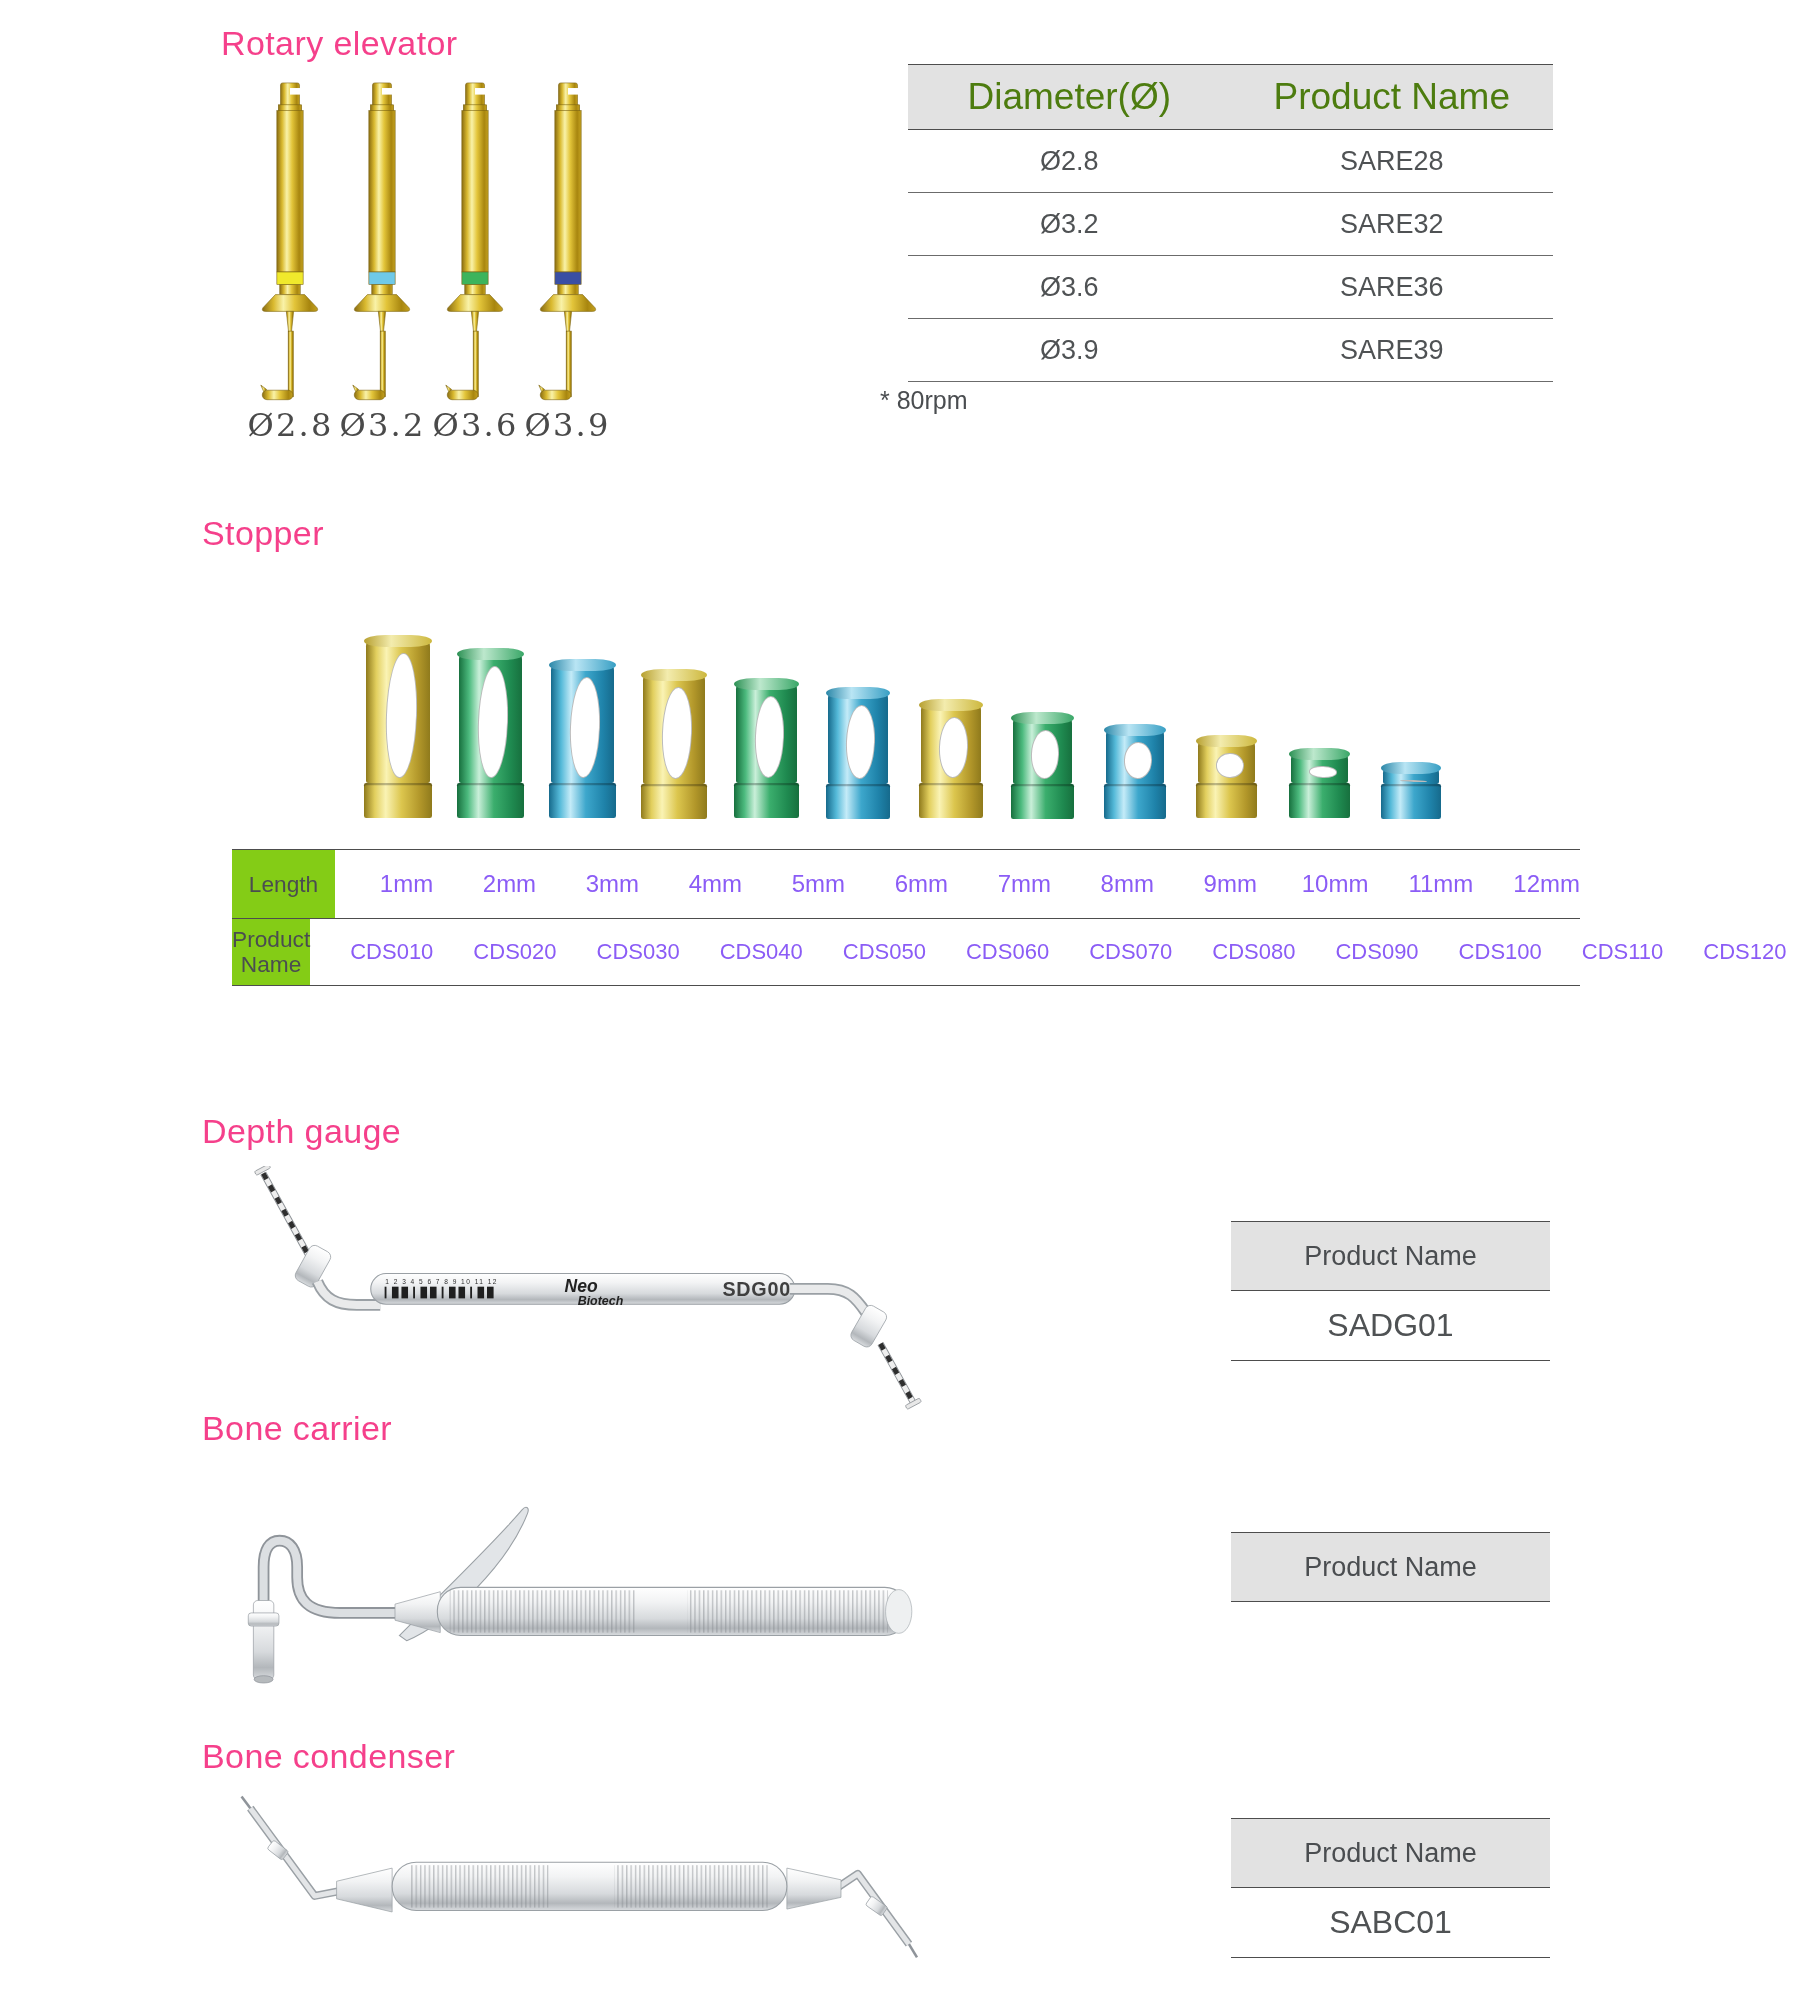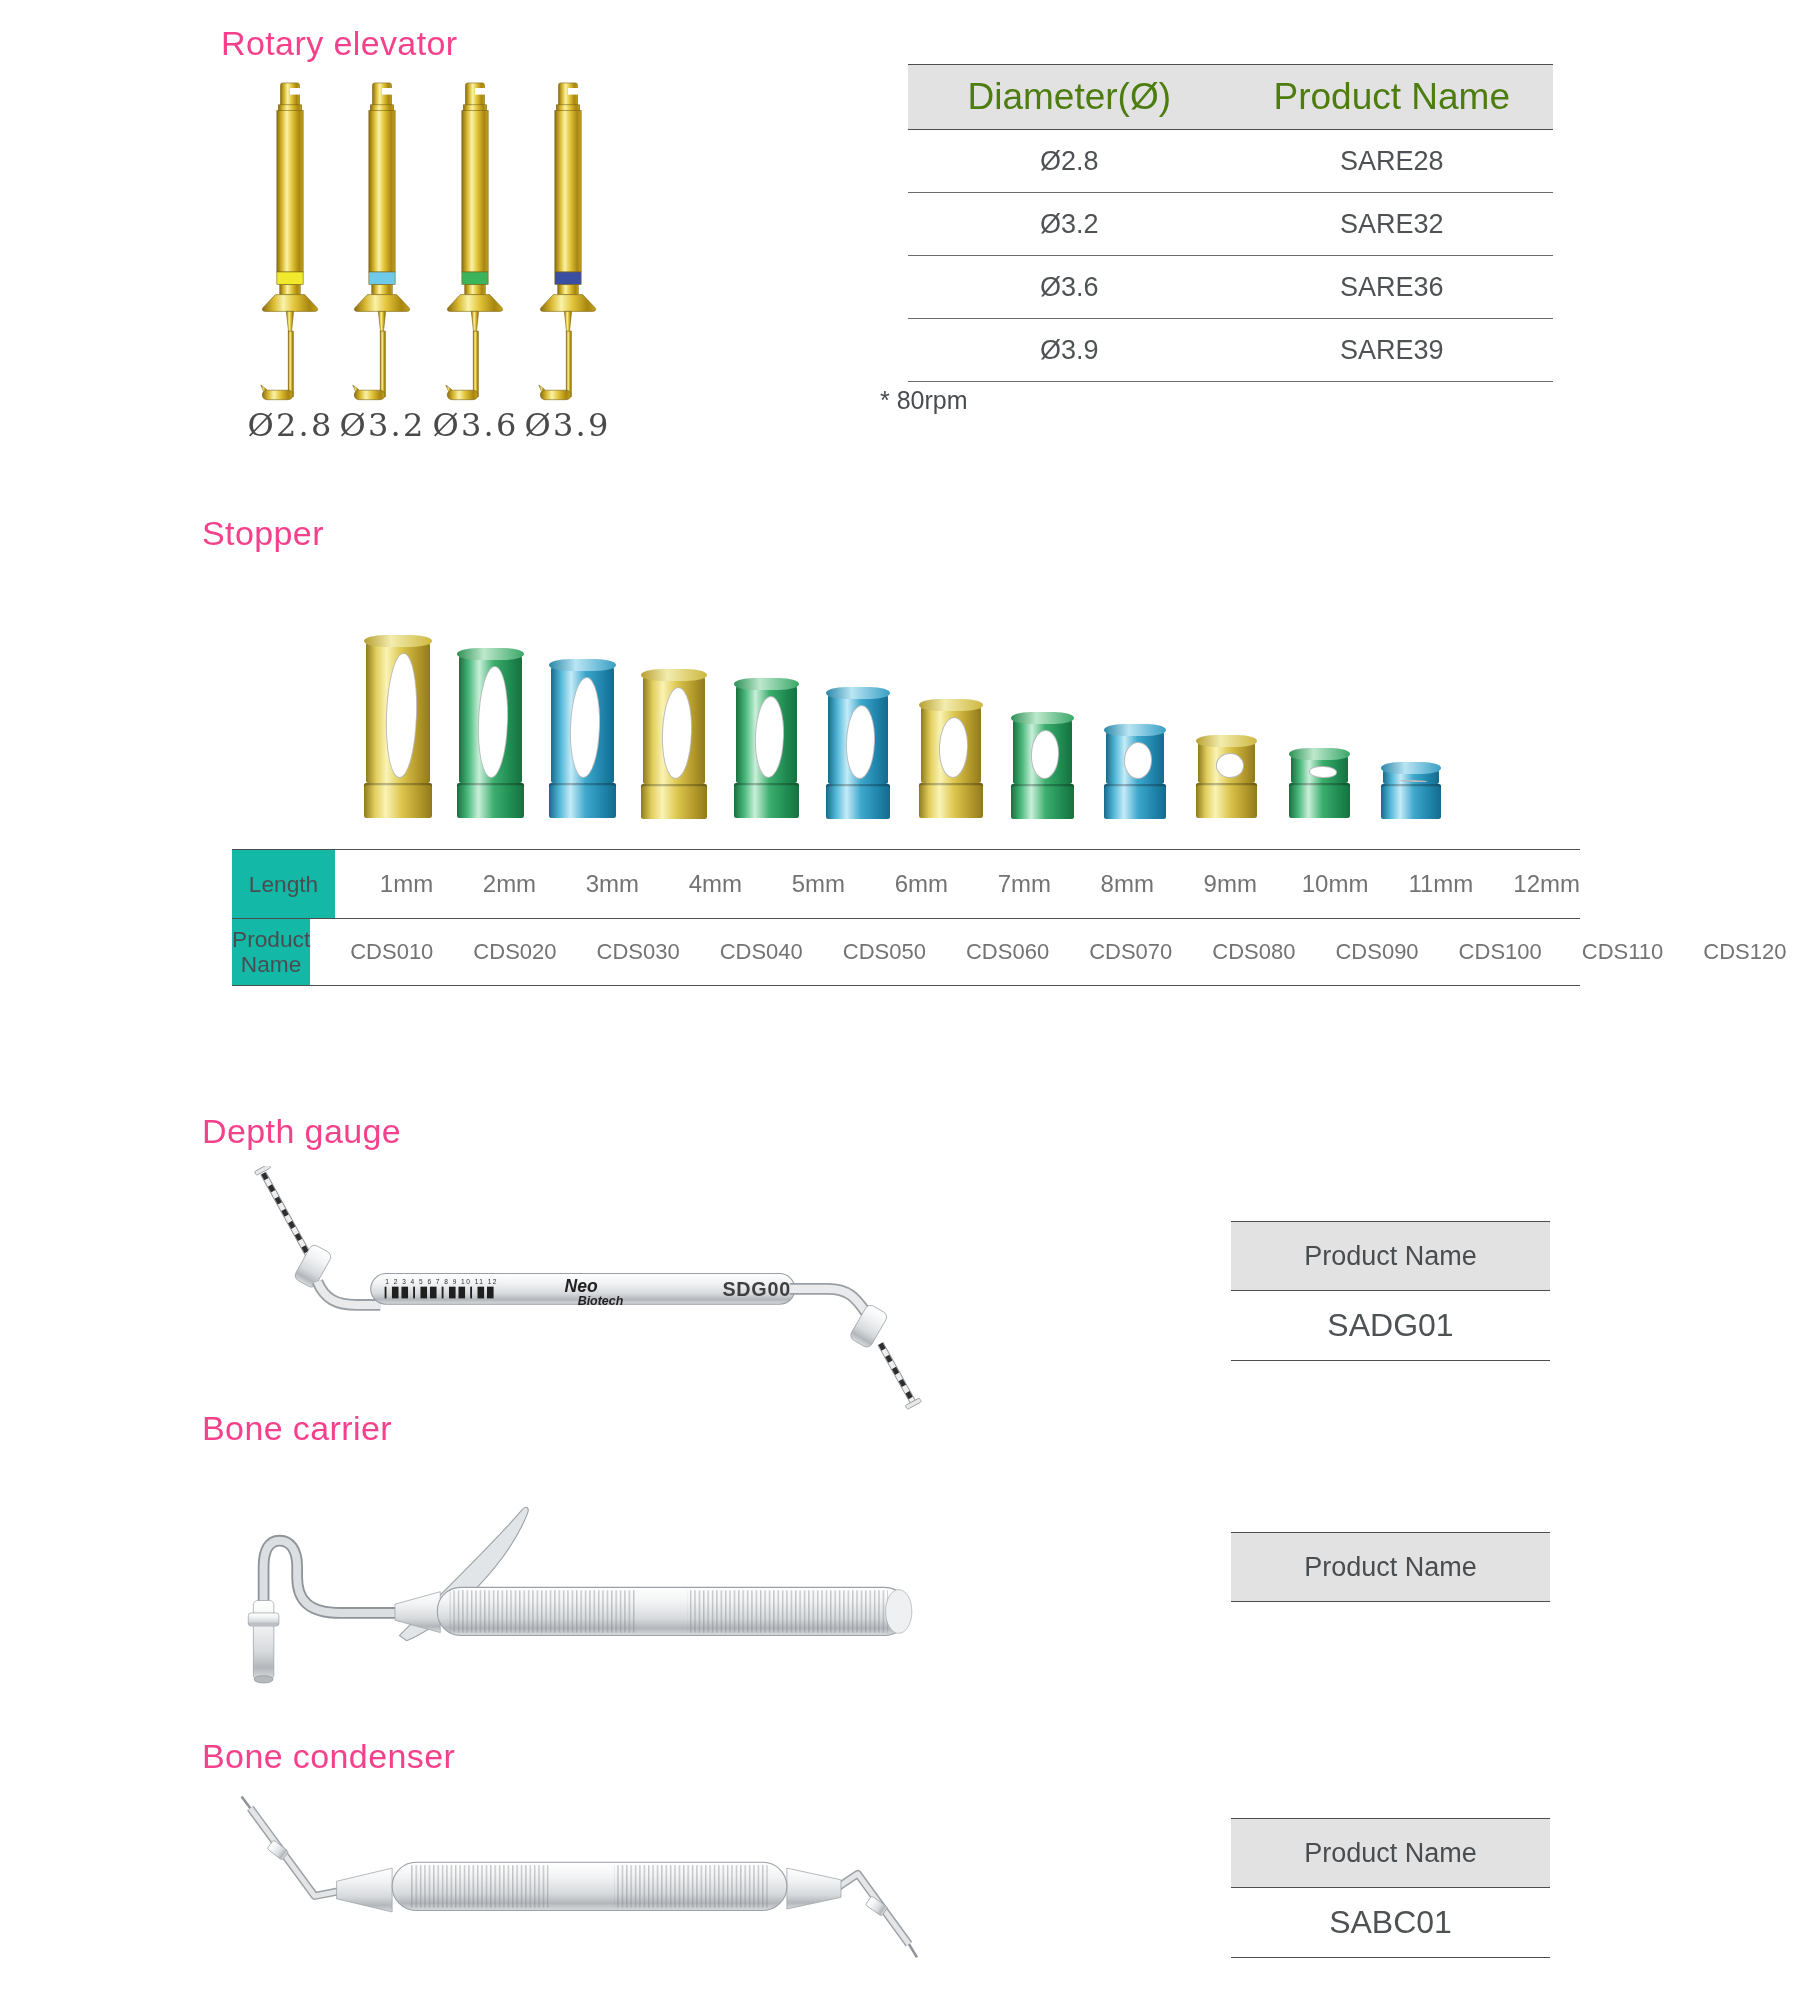--- a/index.html
+++ b/index.html
@@ -29,23 +29,23 @@
   .st-green .body,.st-green .base{background:linear-gradient(90deg,#17703e 0%,#4cba7e 16%,#c9efd9 32%,#3bae6d 55%,#1f8a50 82%,#17703e 100%);}
   .st-green .lip{background:linear-gradient(90deg,#2c9154,#bde8cd 40%,#3aa768);}
   .st-blue .body,.st-blue .base{background:linear-gradient(90deg,#166a8c 0%,#54b9d8 16%,#c4ebf8 32%,#3da7cc 55%,#1f83aa 82%,#166a8c 100%);}
   .st-blue .lip{background:linear-gradient(90deg,#2b87a8,#b9e5f4 40%,#389fc4);}
   .stopper .base{box-shadow:inset 0 2.2px 0 rgba(0,0,0,0.25);}
   
   .stp-table{position:absolute;left:232px;top:849px;width:1348px;border-top:1.5px solid #4d4d4d;}
   .stp-row{display:flex;border-bottom:1.5px solid #4d4d4d;}
   .stp-row.r1{height:68px;}
   .stp-row.r2{height:66px;}
-  .stp-label{width:103px;background:#14b8a6;display:flex;align-items:center;justify-content:center;
+  .stp-label{width:103px;background:#84cc16;display:flex;align-items:center;justify-content:center;
              text-align:center;font-size:22.7px;color:#4a4d50;line-height:1.1;}
-  .stp-cell{flex:1;display:flex;align-items:center;justify-content:center;font-size:24px;color:#737373;margin-left:40px;}
+  .stp-cell{flex:1;display:flex;align-items:center;justify-content:center;font-size:24px;color:#8b5cf6;margin-left:40px;}
   .stp-row.r2 .stp-cell{font-size:22px;text-align:right;}
   
   .pn-table{position:absolute;left:1231px;width:319px;border-top:1.5px solid #4d4d4d;}
   .pn-head{height:68px;background:#e2e2e2;border-bottom:1.5px solid #4d4d4d;
            display:flex;align-items:center;justify-content:center;font-size:27px;color:#4a4d50;}
   .pn-val{height:69px;border-bottom:1.5px solid #4d4d4d;display:flex;align-items:center;justify-content:center;
           font-size:32px;color:#4f5254;}
 </style>
 </head>
 <body>

